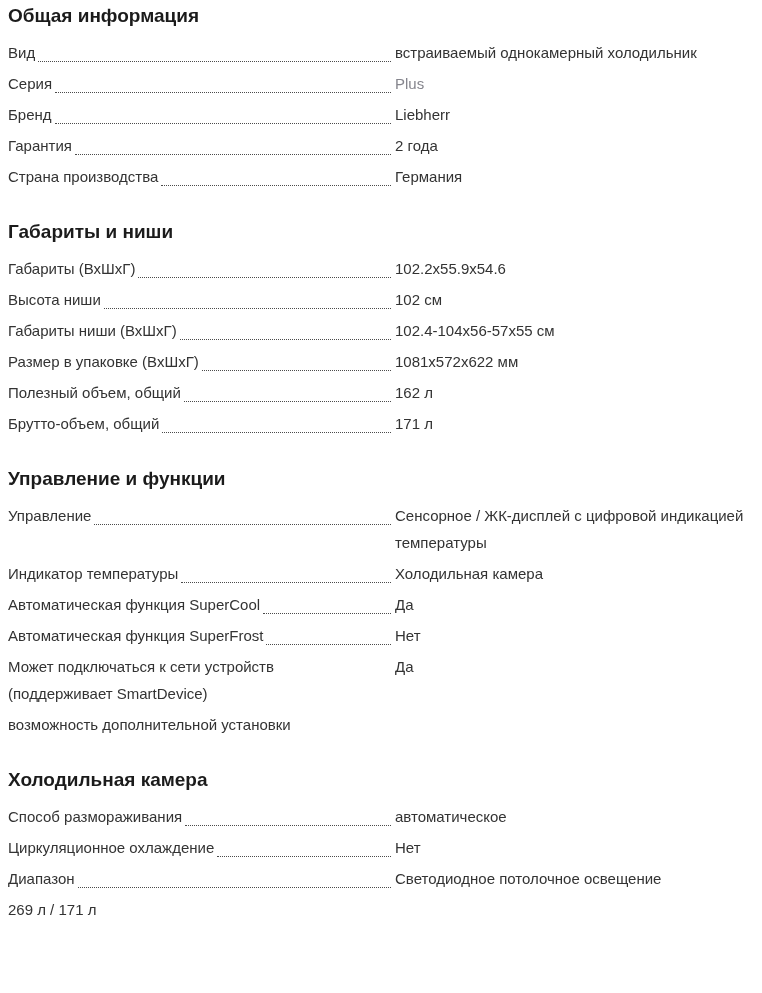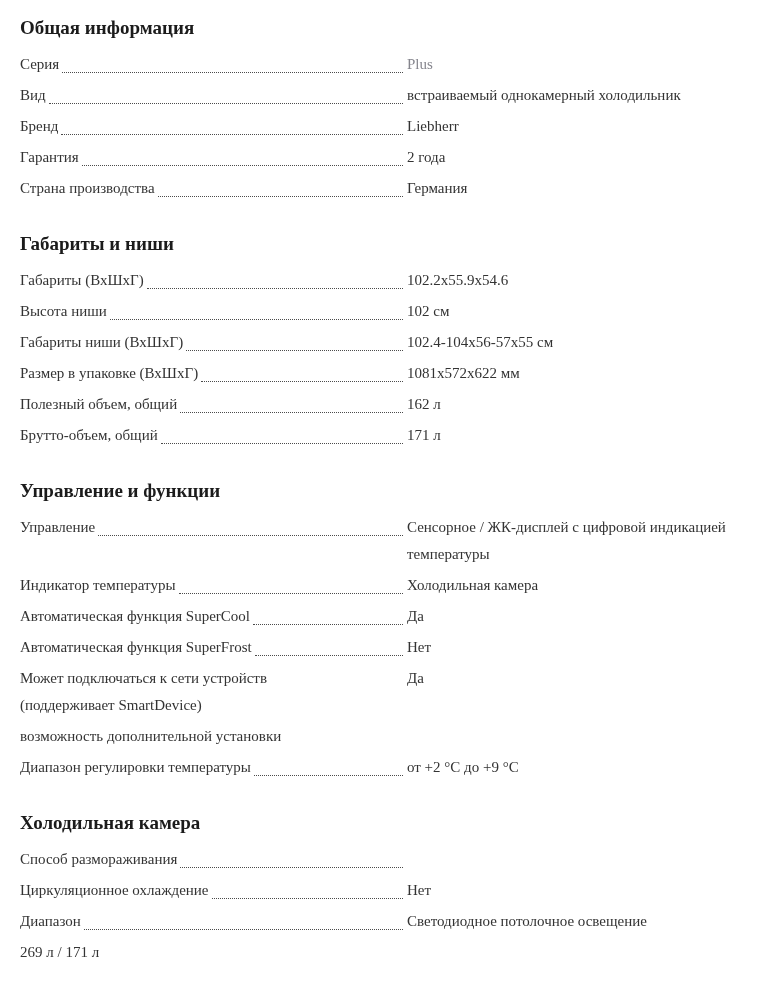--- a/index.html
+++ b/index.html
@@ -10,21 +10,21 @@
   body {
     width: 762px;
     height: 993px;
     box-sizing: border-box;
     padding: 2px 8px 0 8px;
     overflow: hidden;
     font-family: "Liberation Sans", "DejaVu Sans", sans-serif;
     font-size: 15px;
     color: #333333;
   }
-  .spec-section { margin: 12px; font-family: Liberation Serif, serif; }
+  .spec-section { margin: 0; }
   .spec-section + .spec-section { margin-top: 26px; }
 
   .section-title {
     font-size: 19px;
     line-height: 28px;
     font-weight: 700;
     color: #1b1b1b;
     margin: 0 0 7px 0;
   }
 
@@ -66,29 +66,29 @@
   }
 </style>
 </head>
 <body>
 
 <section class="spec-section">
   <h2 class="section-title">Общая информация</h2>
 
   <div class="spec-row">
     <div class="spec-label">
+        <span class="lt">Вид</span>
+      </div>
+    <div class="spec-value">встраиваемый однокамерный холодильник</div>
+  </div>
+  <div class="spec-row">
+    <div class="spec-label">
         <span class="lt">Серия</span>
       </div>
     <div class="spec-value link">Plus</div>
-  </div>
-  <div class="spec-row">
-    <div class="spec-label">
-        <span class="lt">Вид</span>
-      </div>
-    <div class="spec-value">встраиваемый однокамерный холодильник</div>
   </div>
   <div class="spec-row">
     <div class="spec-label">
         <span class="lt">Бренд</span>
       </div>
     <div class="spec-value">Liebherr</div>
   </div>
   <div class="spec-row">
     <div class="spec-label">
         <span class="lt">Гарантия</span>
@@ -175,35 +175,30 @@
   <div class="spec-row no-dots">
     <div class="spec-label">
         <span class="lt">Может подключаться к сети устройств
 (поддерживает SmartDevice)</span>
       </div>
     <div class="spec-value">Да</div>
   </div>
   <div class="spec-row">
     <div class="spec-value">возможность дополнительной установки</div>
   </div>
-  <div class="spec-row">
-    <div class="spec-label">
-        <span class="lt">Диапазон регулировки температуры</span>
-      </div>
-    <div class="spec-value">от +2 °C до +9 °C</div>
-  </div>
 </section>
 
 <section class="spec-section">
   <h2 class="section-title">Холодильная камера</h2>
 
   <div class="spec-row">
     <div class="spec-label">
         <span class="lt">Способ размораживания</span>
       </div>
+    <div class="spec-value">автоматическое</div>
   </div>
   <div class="spec-row">
     <div class="spec-label">
         <span class="lt">Циркуляционное охлаждение</span>
       </div>
     <div class="spec-value">Нет</div>
   </div>
   <div class="spec-row">
     <div class="spec-label">
         <span class="lt">Диапазон</span>

